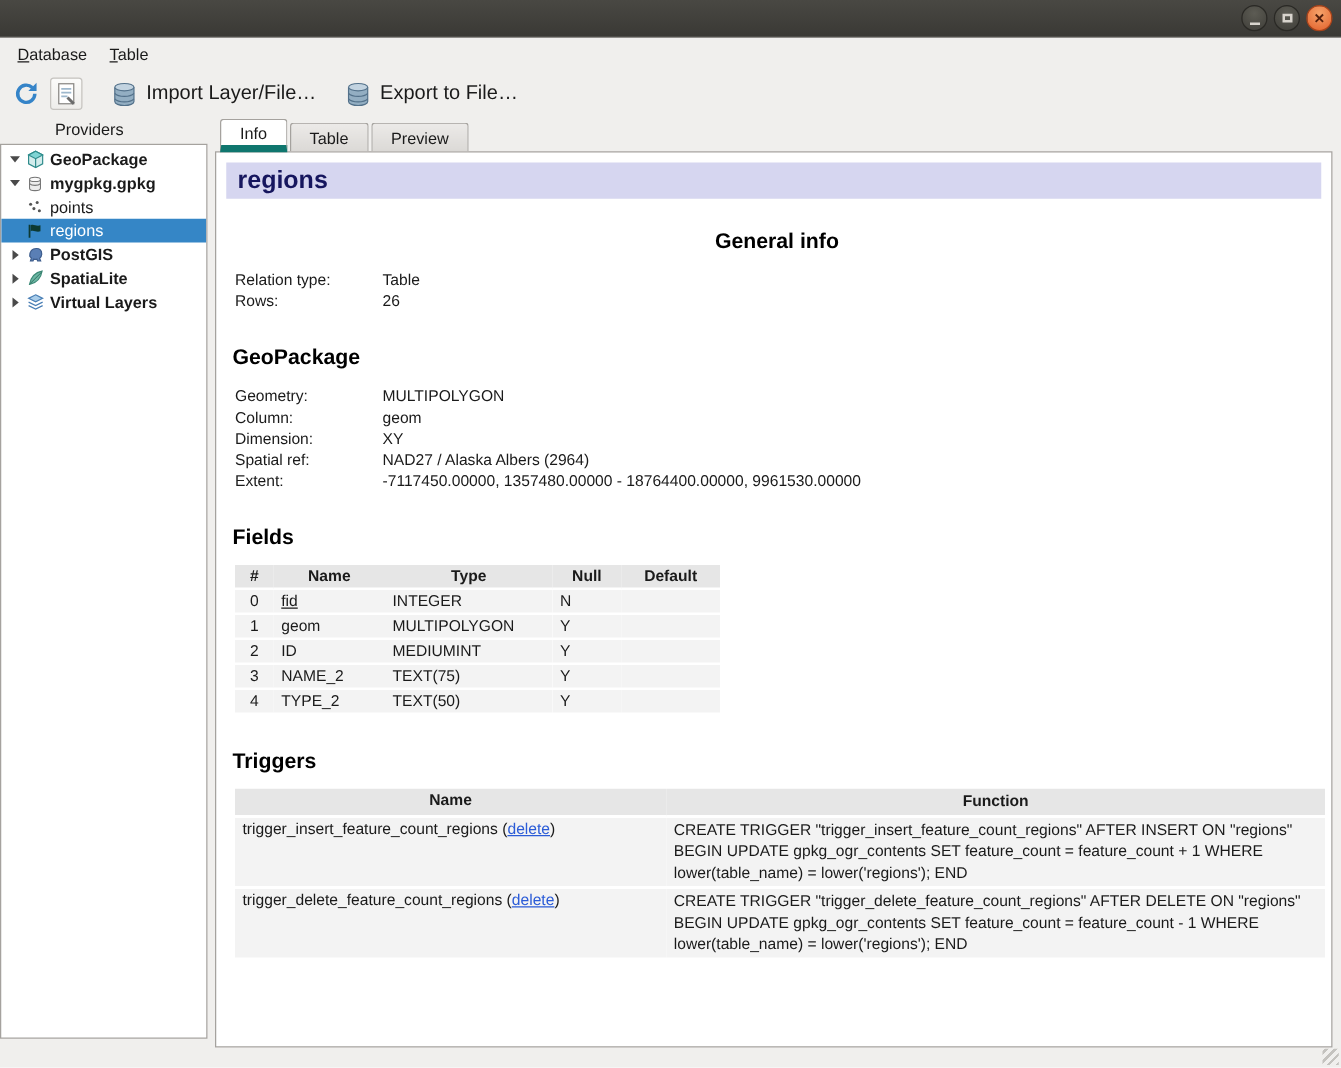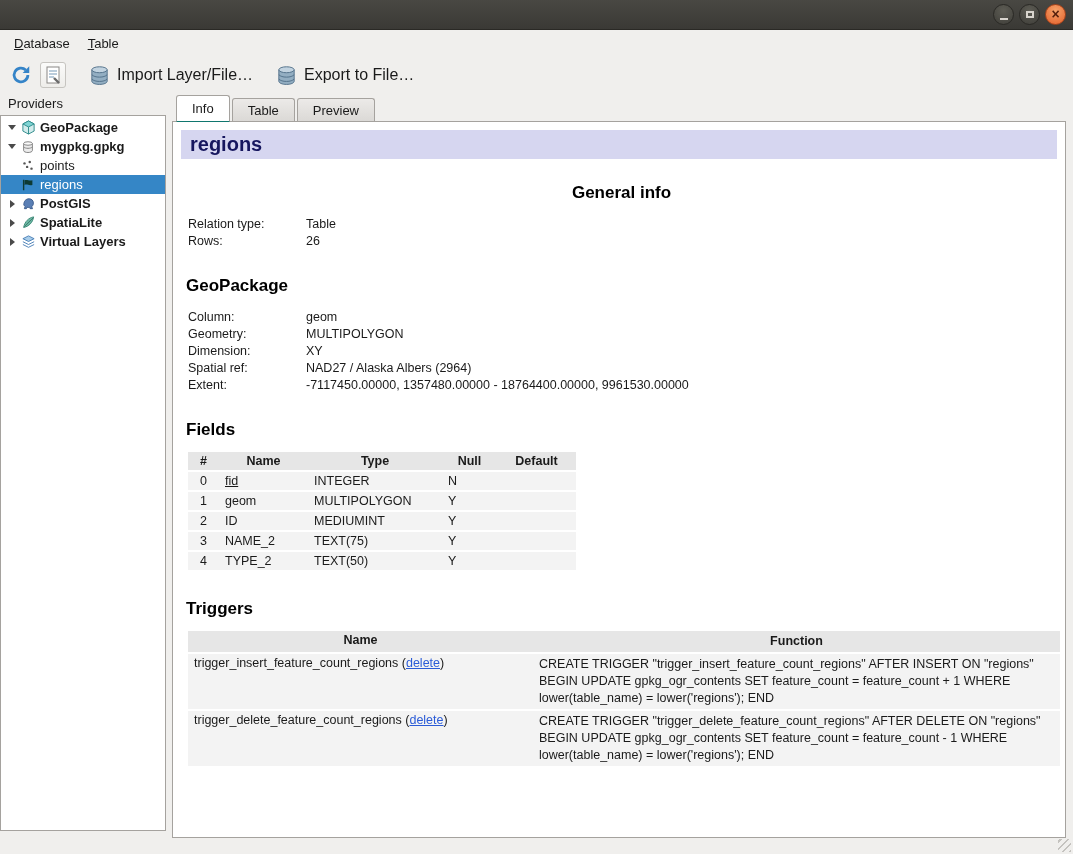--- a/index.html
+++ b/index.html
@@ -31,40 +31,40 @@
   
   .toolbar { height:38px; flex:0 0 38px; display:flex; align-items:center; padding-left:10px; gap:8px; }
   .tbtn { display:flex; align-items:center; gap:6px; font-size:16px; background:transparent; border:none; color:#1a1a1a; }
   .tbtn.framed { border:1px solid #c6c4c0; background:linear-gradient(#fbfbfa,#eeedea); border-radius:3px; padding:2px; }
   .tbtn.labeled { margin-left:14px; }
   .tbtn svg { display:block; }
 
   
   .main { flex:1; display:flex; overflow:hidden; }
   .left { width:166px; flex:0 0 166px; display:flex; flex-direction:column; padding-bottom:23px; }
-  .providers-label { font-size:13px; padding:2px 8px 4px; }
+  .providers-label { font-size:13px; padding:2px 8px 4px;margin-left:36px; }
   .tree { flex:1; background:#fff; border:1px solid #a5a29e; overflow:hidden; font-size:13px; padding-top:2px; }
   .tree-row { display:flex; align-items:center; height:19px; padding-left:4px; white-space:nowrap; cursor:default; }
   .tree-row.lvl1 { }
   .tree-row.lvl2 { }
   .tree-row.selected { background:#3586c6; color:#fff; }
   .arrow { width:14px; flex:0 0 14px; display:flex; justify-content:center; align-items:center; }
   .arrow.exp::before { content:""; border-left:4px solid transparent; border-right:4px solid transparent; border-top:5px solid #4a4a4a; }
   .arrow.col::before { content:""; border-top:4px solid transparent; border-bottom:4px solid transparent; border-left:5px solid #4a4a4a; }
   .ticon { width:18px; flex:0 0 18px; display:flex; align-items:center; justify-content:center; }
   .tlabel { padding-left:3px; }
   .bold { font-weight:bold; }
 
   
   .right { flex:1; display:flex; flex-direction:column; padding:0 7px 16px 6px; overflow:hidden; }
   .tabs { display:flex; align-items:flex-end; height:27px; flex:0 0 27px; padding-left:4px; position:relative; z-index:2; }
   .tab { display:flex; align-items:center; padding:0 15px; font-size:13px; height:23px;
          background:linear-gradient(#eceae8,#dbd9d6); border:1px solid #a5a29e; border-bottom:none;
          border-radius:3px 3px 0 0; margin-right:2px; cursor:default; }
-  .tab.active { background:#fff; height:27px; margin-bottom:-1px; border-bottom:1px solid #0f766e; }
+  .tab.active { background:#fff; height:27px; margin-bottom:-1px; border-bottom:6px solid #0f766e; }
   .content-frame { flex:1; background:#fff; border:1px solid #a5a29e; padding:8px 8px 8px 8px; overflow:hidden; position:relative; z-index:1; }
 
   
   .page-title { background:#d6d6f0; padding:3px 9px; font-size:20px; font-weight:bold; color:#16165e; margin-bottom:4px; }
   .section-h { font-size:17px; font-weight:bold; color:#000; margin:27px 0 12px 5px; }
   .section-h.first { margin-top:24px;text-align:center; }
   table.kv { margin-left:7px; font-size:12.5px; border-collapse:collapse; }
   table.kv td { padding:1.5px 0; vertical-align:top; }
   table.kv td.k { width:118px; }
 
@@ -268,26 +268,26 @@
             <td class="k">Rows:</td>
             <td>26</td>
           </tr>
         </tbody>
           </table>
 
         <div class="section-h">GeoPackage</div>
         <table class="kv">
           <tbody>
               <tr>
+            <td class="k">Geometry:</td>
+            <td>MULTIPOLYGON</td>
+          </tr>
+          <tr>
             <td class="k">Column:</td>
             <td>geom</td>
-          </tr>
-          <tr>
-            <td class="k">Geometry:</td>
-            <td>MULTIPOLYGON</td>
           </tr>
           <tr>
             <td class="k">Dimension:</td>
             <td>XY</td>
           </tr>
           <tr>
             <td class="k">Spatial ref:</td>
             <td>NAD27 / Alaska Albers (2964)</td>
           </tr>
           <tr>

